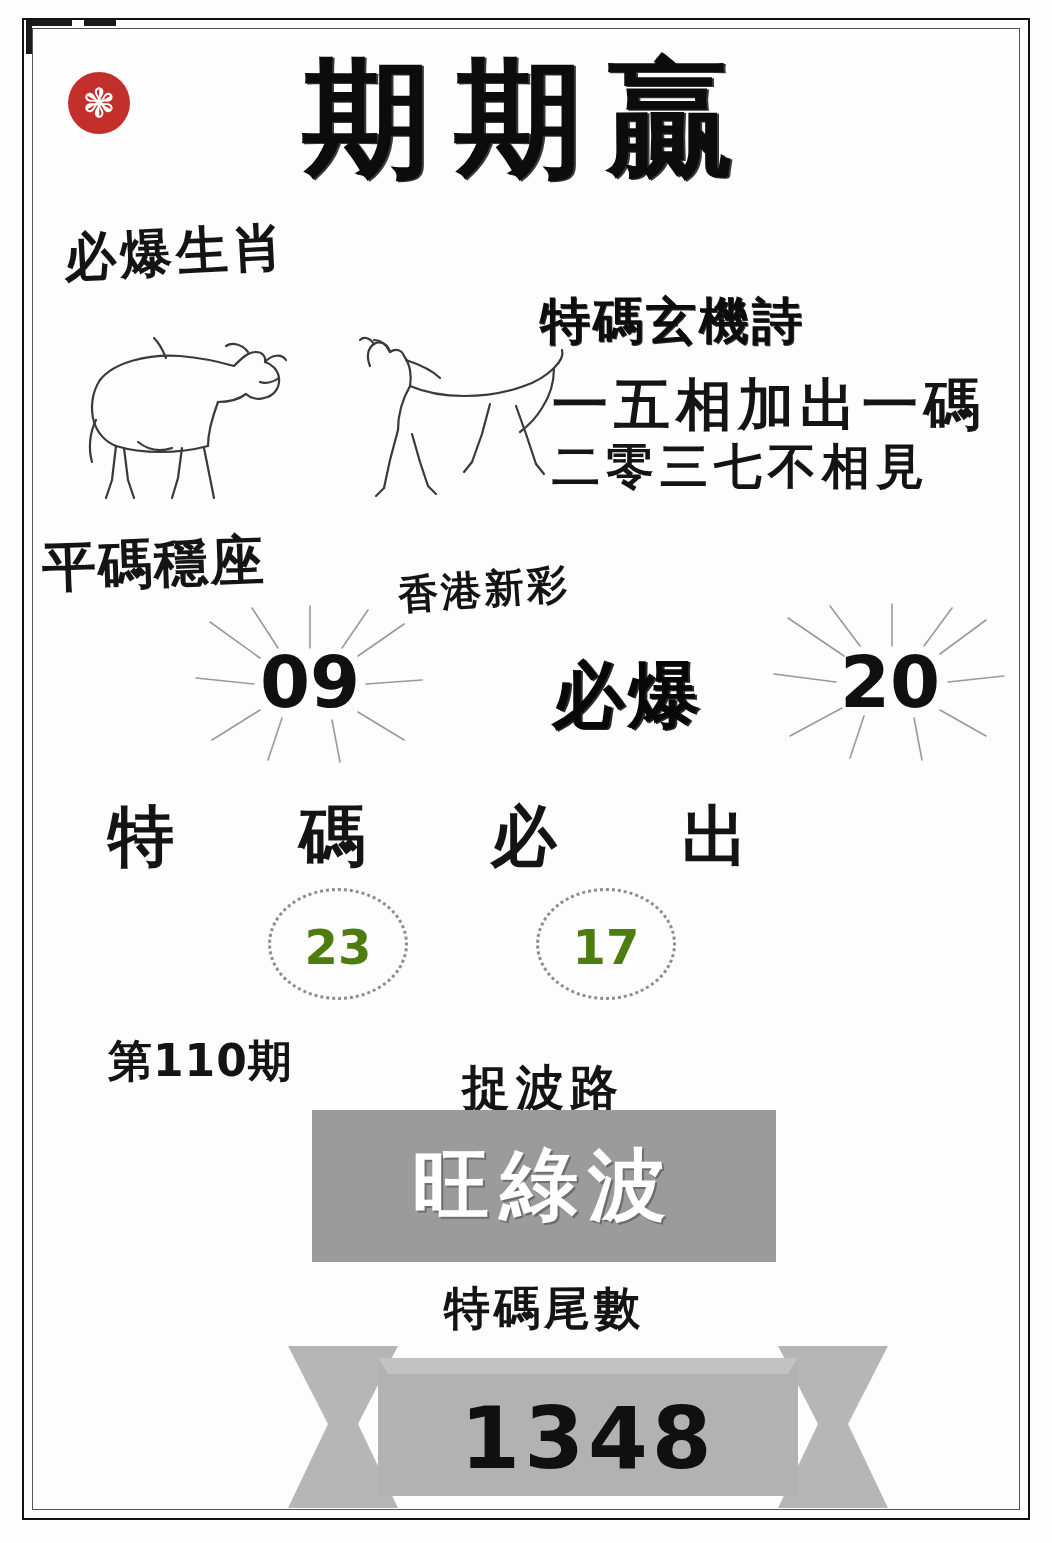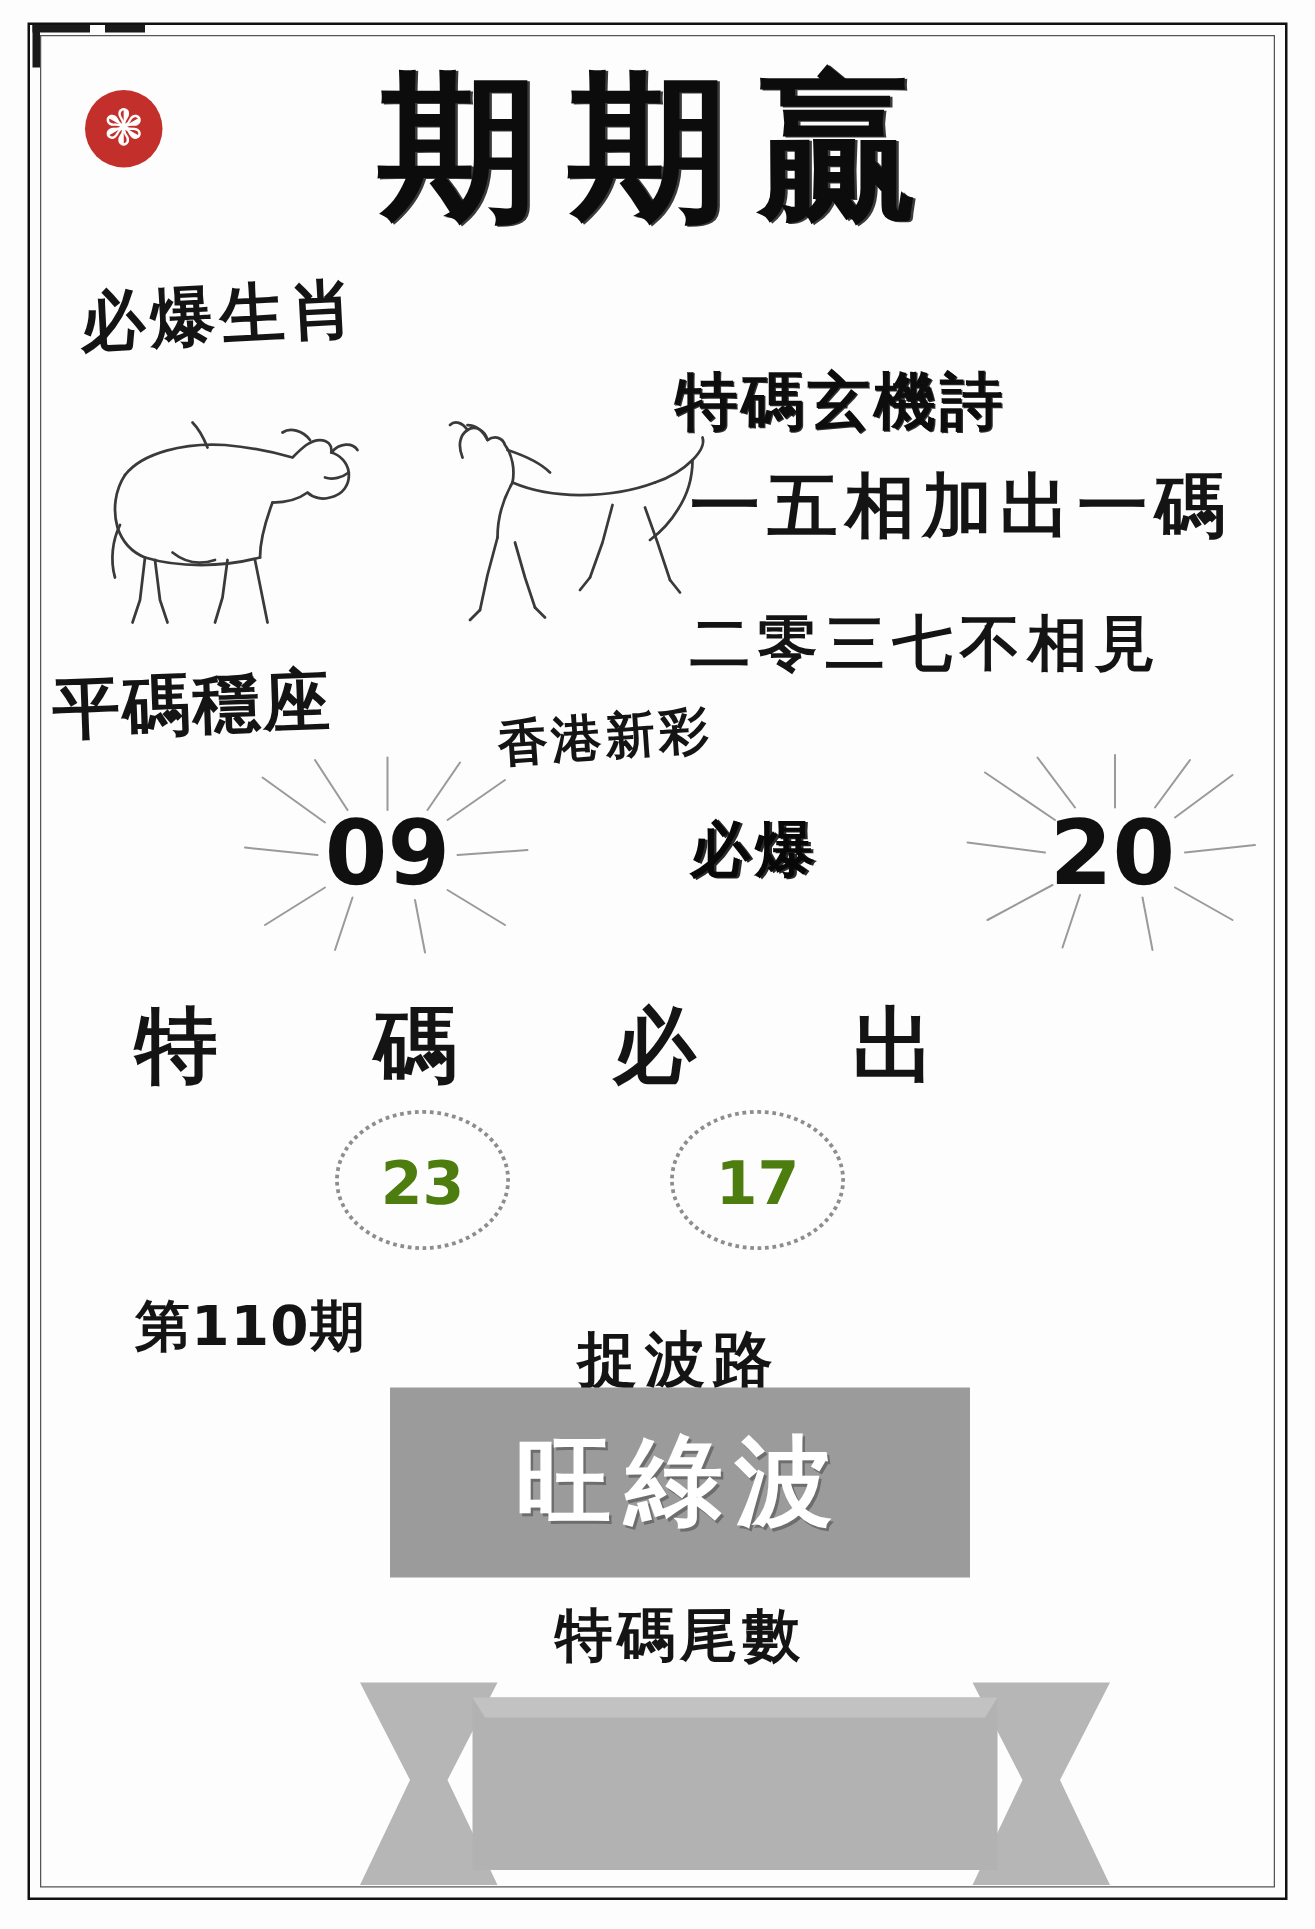--- a/index.html
+++ b/index.html
@@ -124,21 +124,20 @@
     letter-spacing: 6px;
     font-weight: bold;
   }
   #poem-line-2 {
     position: absolute;
     left: 552px;
     top: 435px;
     font-size: 48px;
     letter-spacing: 6px;
     font-weight: bold;
-    margin-top: 48px;
   }
 
   
   #label-flat {
     position: absolute;
     left: 42px;
     top: 528px;
     font-size: 54px;
     font-weight: bold;
     letter-spacing: 2px;
@@ -173,21 +172,21 @@
     color: #101010;
   }
   #burst-left { left: 190px; top: 600px; }
   #burst-right { left: 770px; top: 600px; }
 
   
   #label-must {
     position: absolute;
     left: 552px;
     top: 648px;
-    font-size: 48px;
+    font-size: 72px;
     font-weight: bold;
     letter-spacing: 4px;
     color: #080808;
     text-shadow: 2px 1px 0 #2a2a2a;
   }
 
   
   #label-special {
     position: absolute;
     left: 108px;
@@ -416,15 +415,16 @@
 
   <div id="tail-label" class="cjk hand">特碼尾數</div>
 
   <div id="ribbon">
     <svg width="600" height="175" viewBox="0 0 600 175">
       <polygon points="0,6 110,6 70,84 110,168 0,168 40,84" fill="#b6b6b6"></polygon>
       <polygon points="600,6 490,6 530,84 490,168 600,168 560,84" fill="#b6b6b6"></polygon>
       <rect x="90" y="18" width="420" height="138" fill="#b2b2b2"></rect>
       <polygon points="90,18 510,18 500,34 100,34" fill="#c2c2c2"></polygon>
     </svg>
+    <div class="txt">1348</div>
   </div>
 
 </div>
 
 </body></html>

